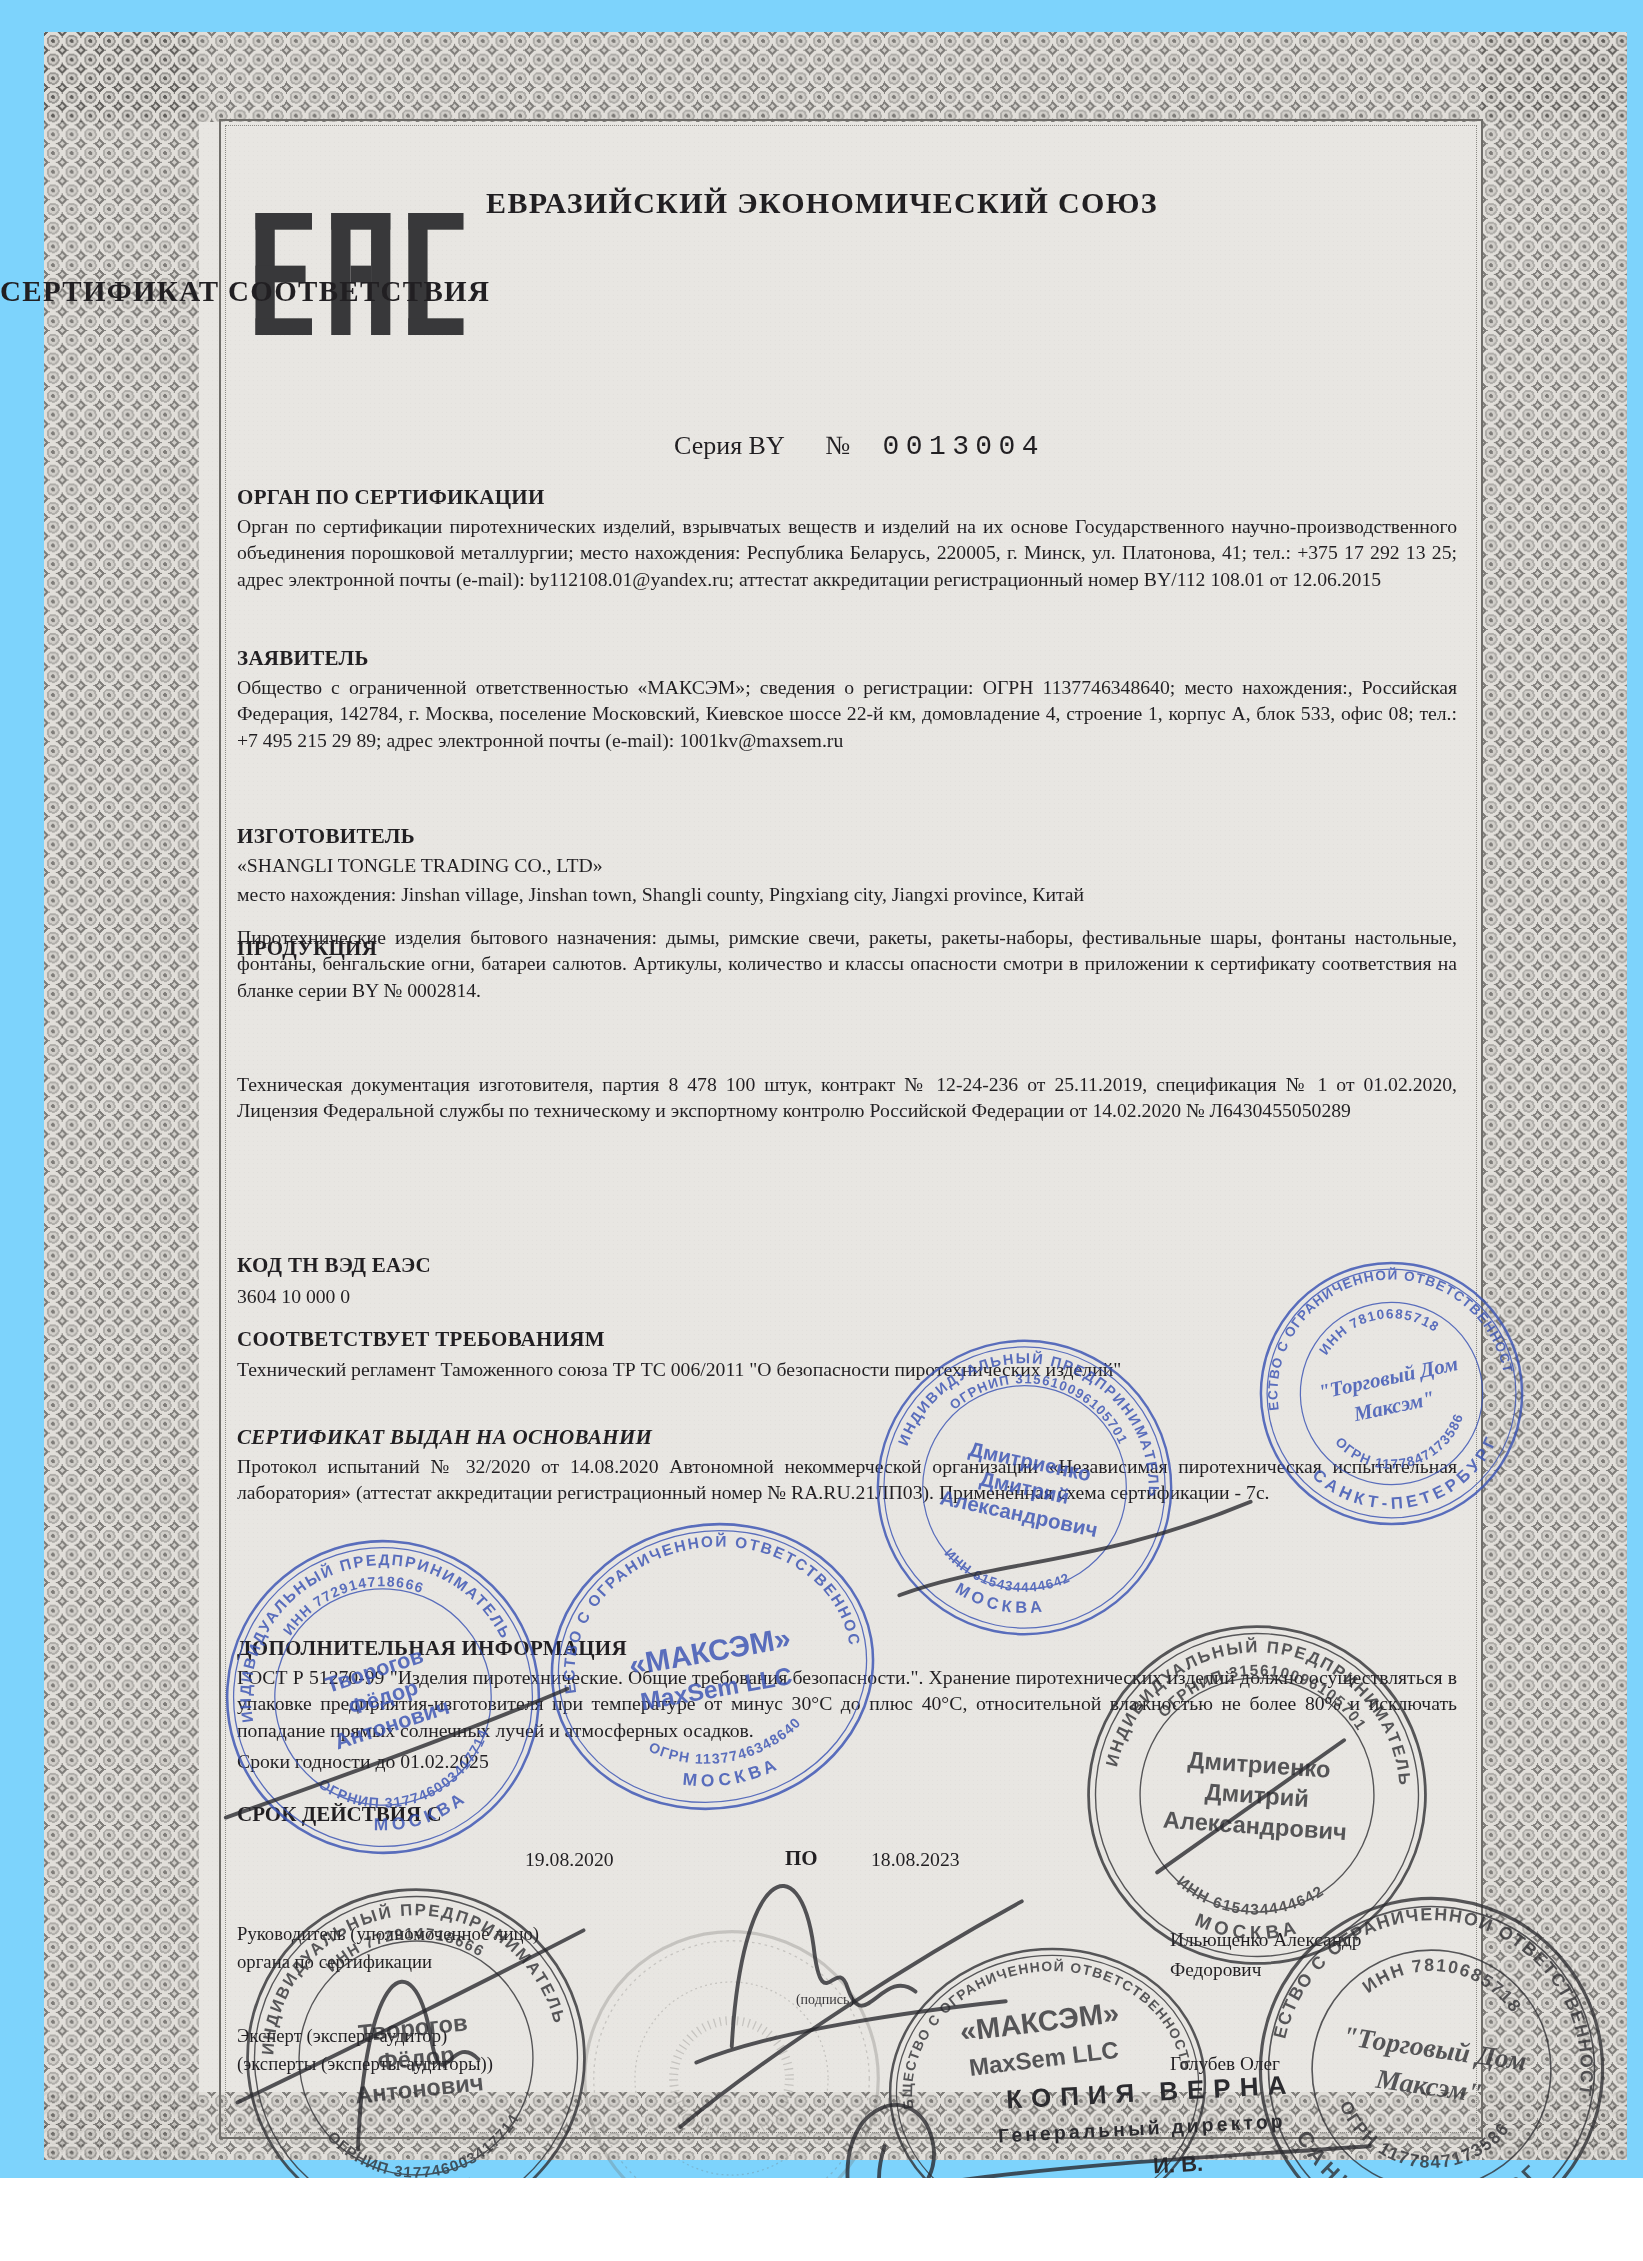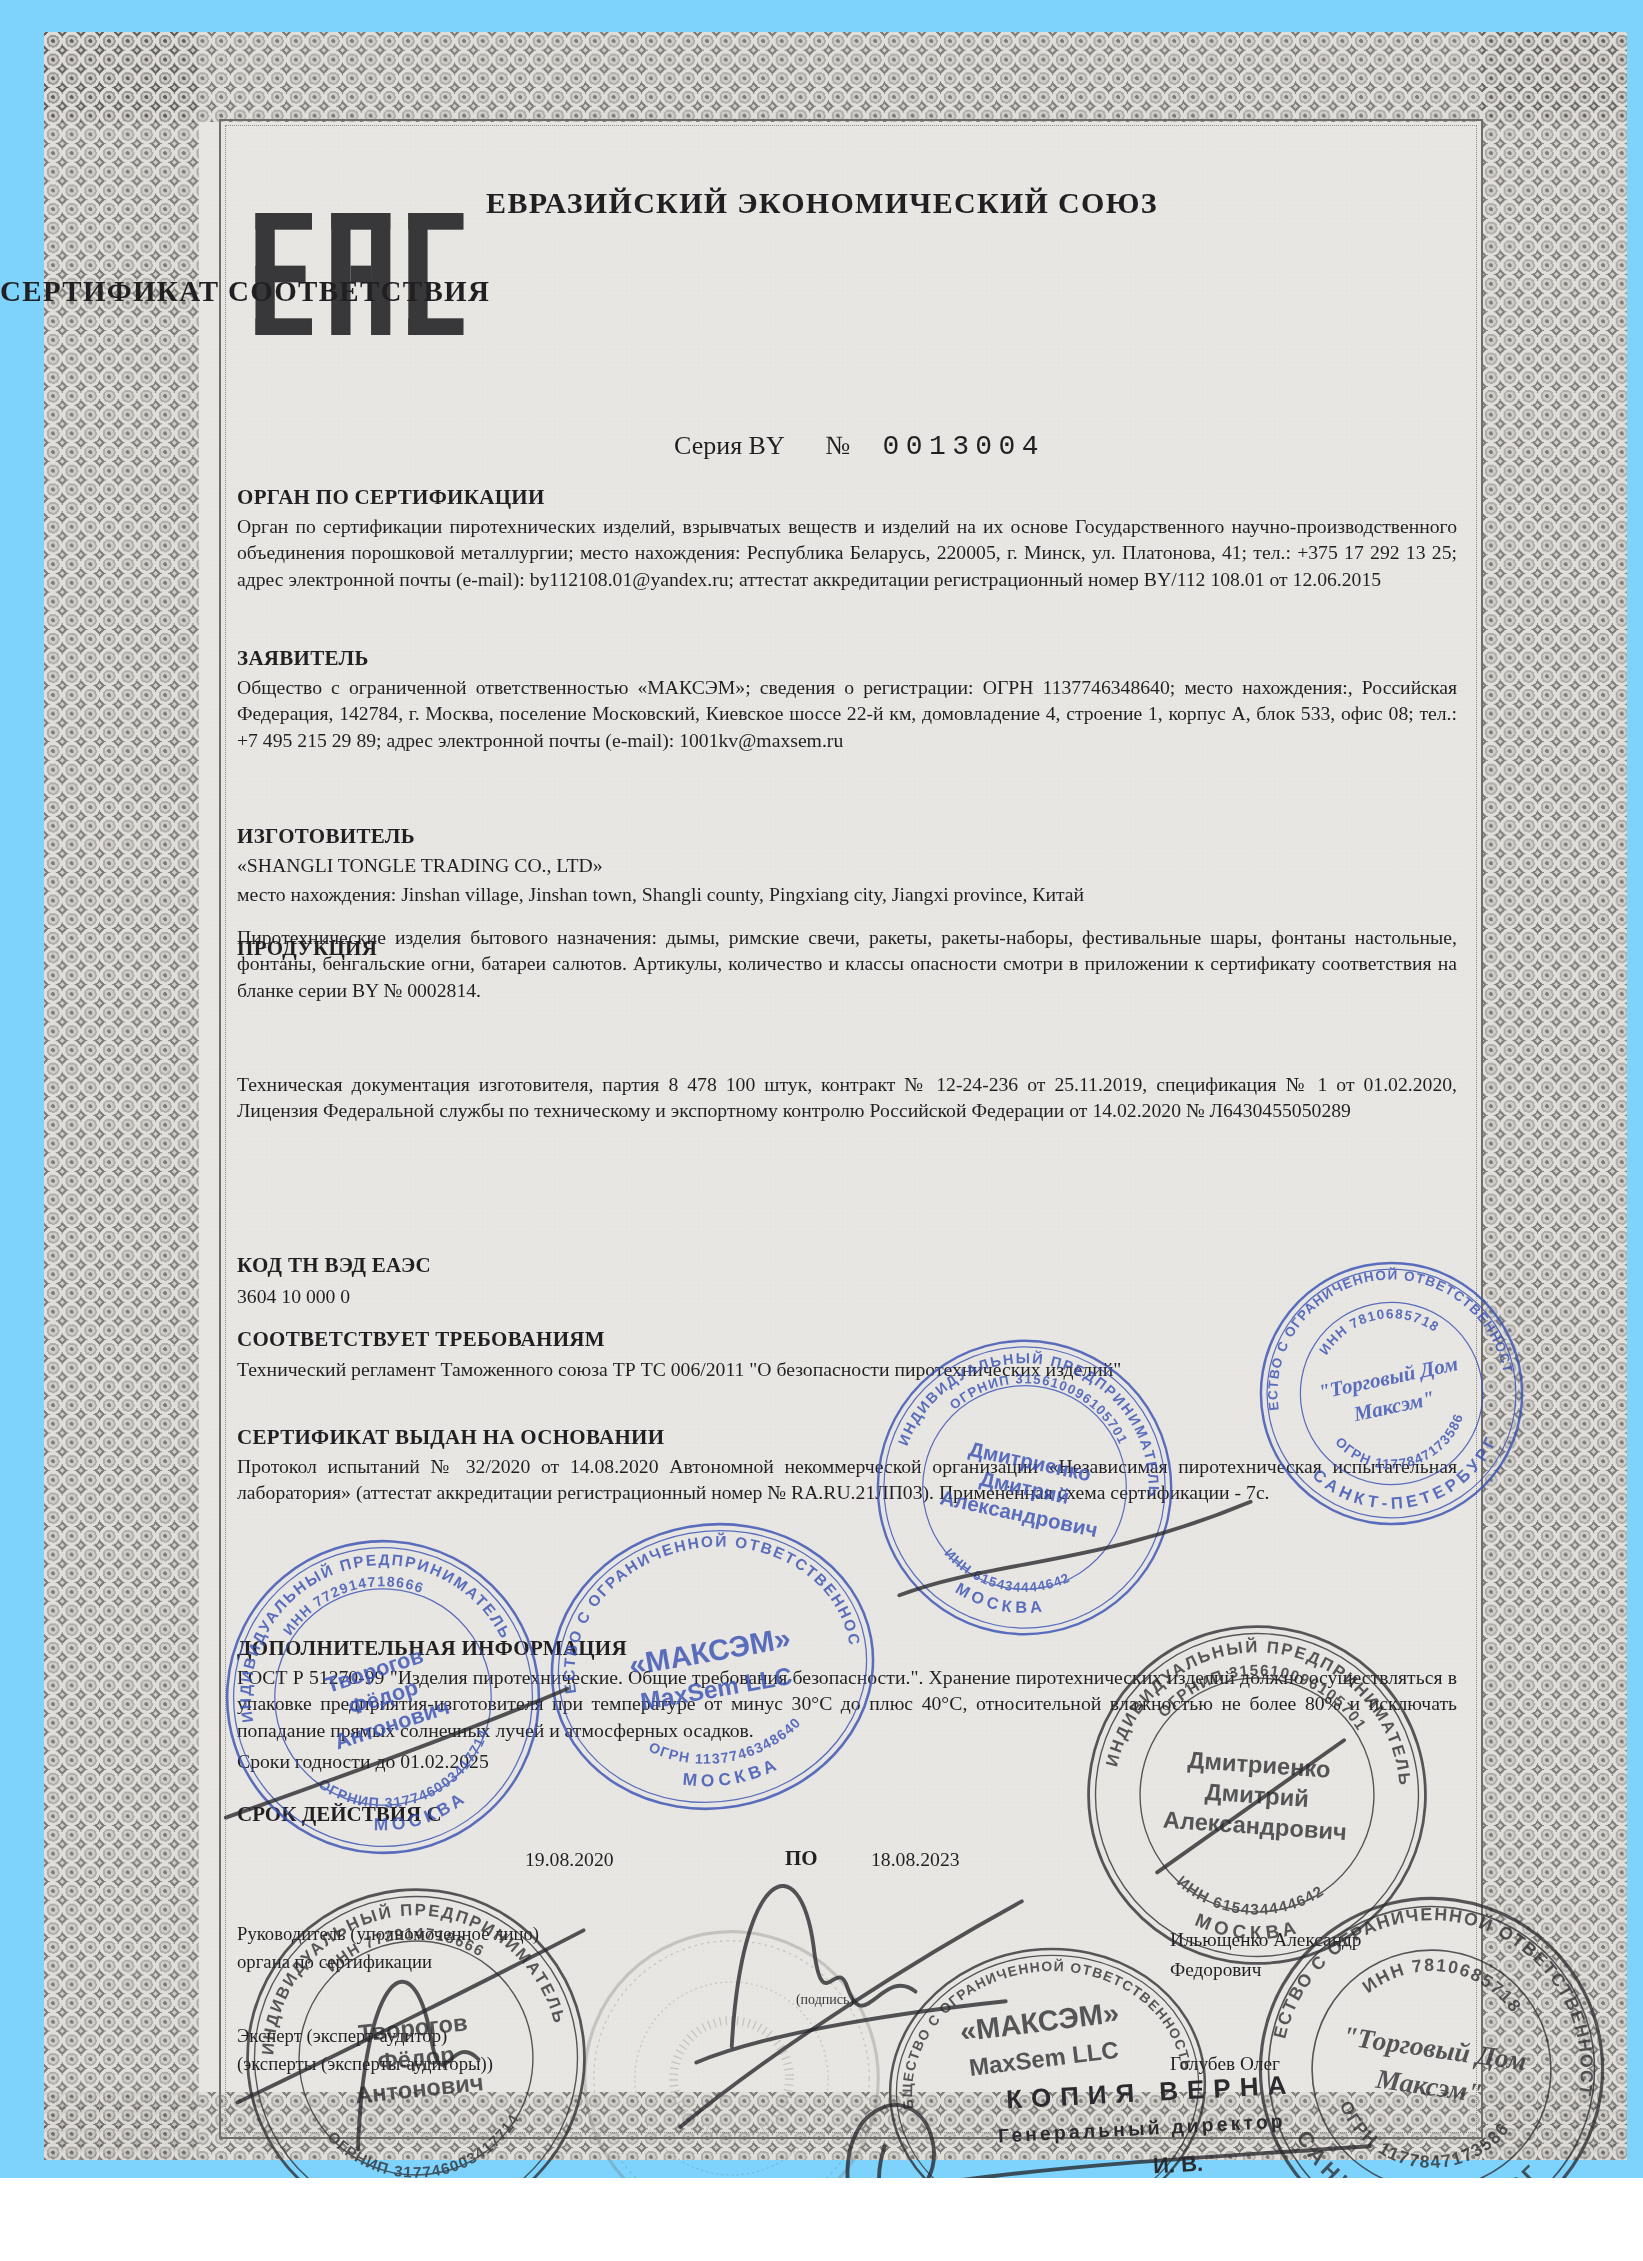--- a/index.html
+++ b/index.html
@@ -113,21 +113,21 @@
   <div class="abs sec h" style="top:936px;">ПРОДУКЦИЯ</div>
   <div class="abs sec p" style="top:924px;">Пиротехнические изделия бытового назначения: дымы, римские свечи, ракеты, ракеты-наборы, фестивальные шары, фонтаны настольные, фонтаны, бенгальские огни, батареи салютов. Артикулы, количество и классы опасности смотри в приложении к сертификату соответствия на бланке серии BY № 0002814.</div>
   <div class="abs sec p" style="top:1071px;">Техническая документация изготовителя, партия 8 478 100 штук, контракт № 12-24-236 от 25.11.2019, спецификация № 1 от 01.02.2020, Лицензия Федеральной службы по техническому и экспортному контролю Российской Федерации от 14.02.2020 № Л6430455050289</div>
 
   <div class="abs sec h" style="top:1253px;">КОД ТН ВЭД ЕАЭС</div>
   <div class="abs sec line" style="top:1283px;">3604 10 000 0</div>
 
   <div class="abs sec h" style="top:1327px;">СООТВЕТСТВУЕТ ТРЕБОВАНИЯМ</div>
   <div class="abs sec line" style="top:1356px;">Технический регламент Таможенного союза ТР ТС 006/2011 "О безопасности пиротехнических изделий"</div>
 
-  <div class="abs sec h" style="top:1425px;">СЕРТИФИКАТ ВЫДАН НА ОСНОВАНИИ</div>
+  <div class="abs sec h" style="top:1425px;font-style:italic;">СЕРТИФИКАТ ВЫДАН НА ОСНОВАНИИ</div>
   <div class="abs sec p" style="top:1453px;">Протокол испытаний № 32/2020 от 14.08.2020 Автономной некоммерческой организации «Независимая пиротехническая испытательная лаборатория» (аттестат аккредитации регистрационный номер № RA.RU.21ЛП03). Применённая схема сертификации - 7с.</div>
 
   <div class="abs sec h" style="top:1636px;">ДОПОЛНИТЕЛЬНАЯ ИНФОРМАЦИЯ</div>
   <div class="abs sec p" style="top:1664px;">ГОСТ Р 51270-99 "Изделия пиротехнические. Общие требования безопасности.". Хранение пиротехнических изделий должно осуществляться в упаковке предприятия-изготовителя при температуре от минус 30°С до плюс 40°С, относительной влажностью не более 80% и исключать попадание прямых солнечных лучей и атмосферных осадков.</div>
   <div class="abs sec line" style="top:1748px;">Сроки годности до 01.02.2025</div>
 
   <div class="abs val-label" style="left:237px;top:1802px;">СРОК ДЕЙСТВИЯ С</div>
   <div class="abs line" style="left:525px;top:1846px;">19.08.2020</div>
   <div class="abs val-label" style="left:785px;top:1846px;">ПО</div>
   <div class="abs line" style="left:871px;top:1846px;">18.08.2023</div>

